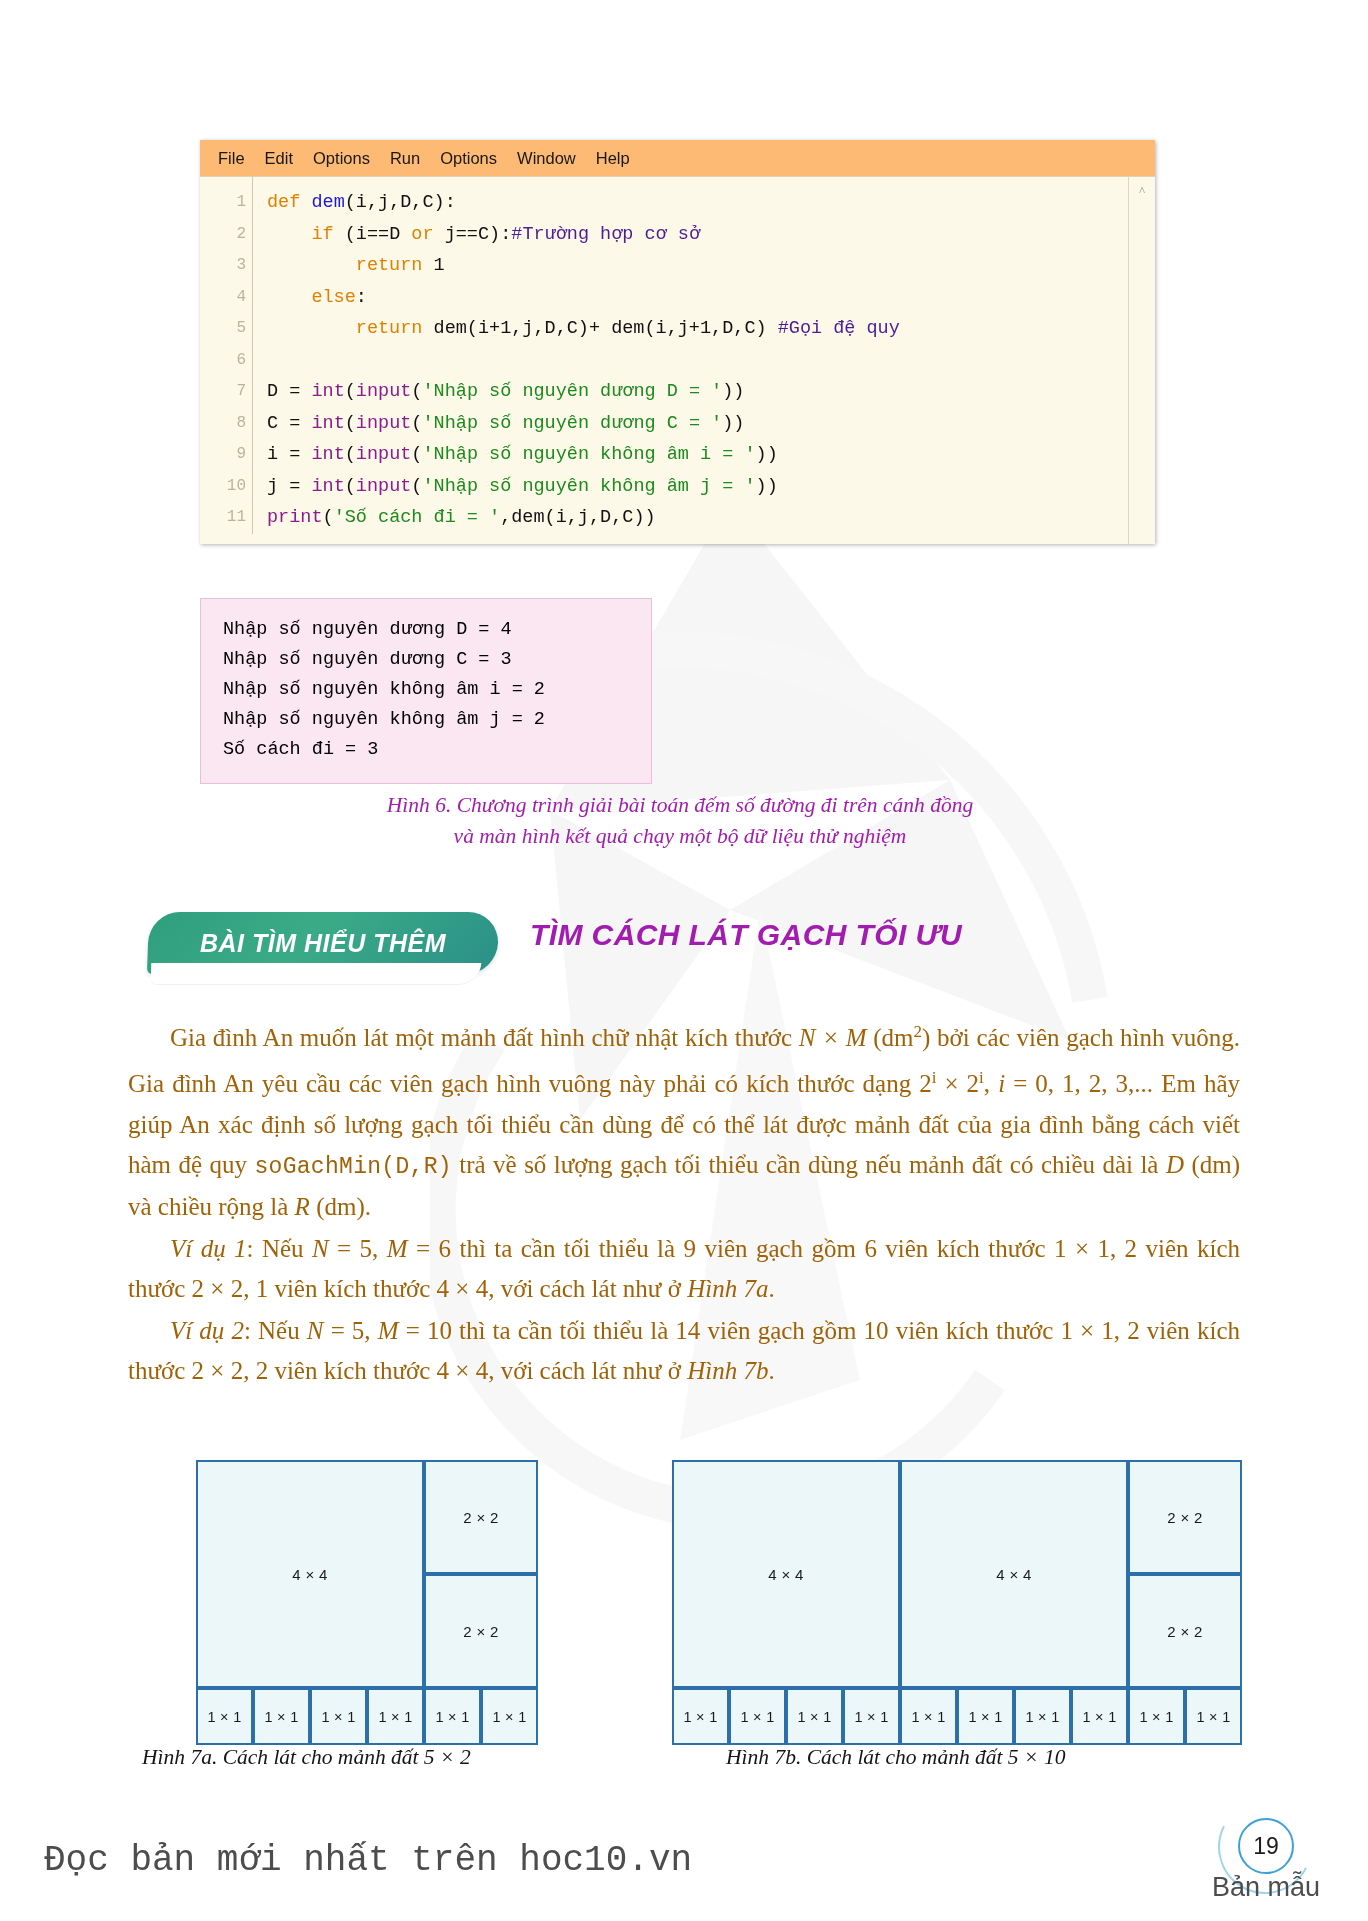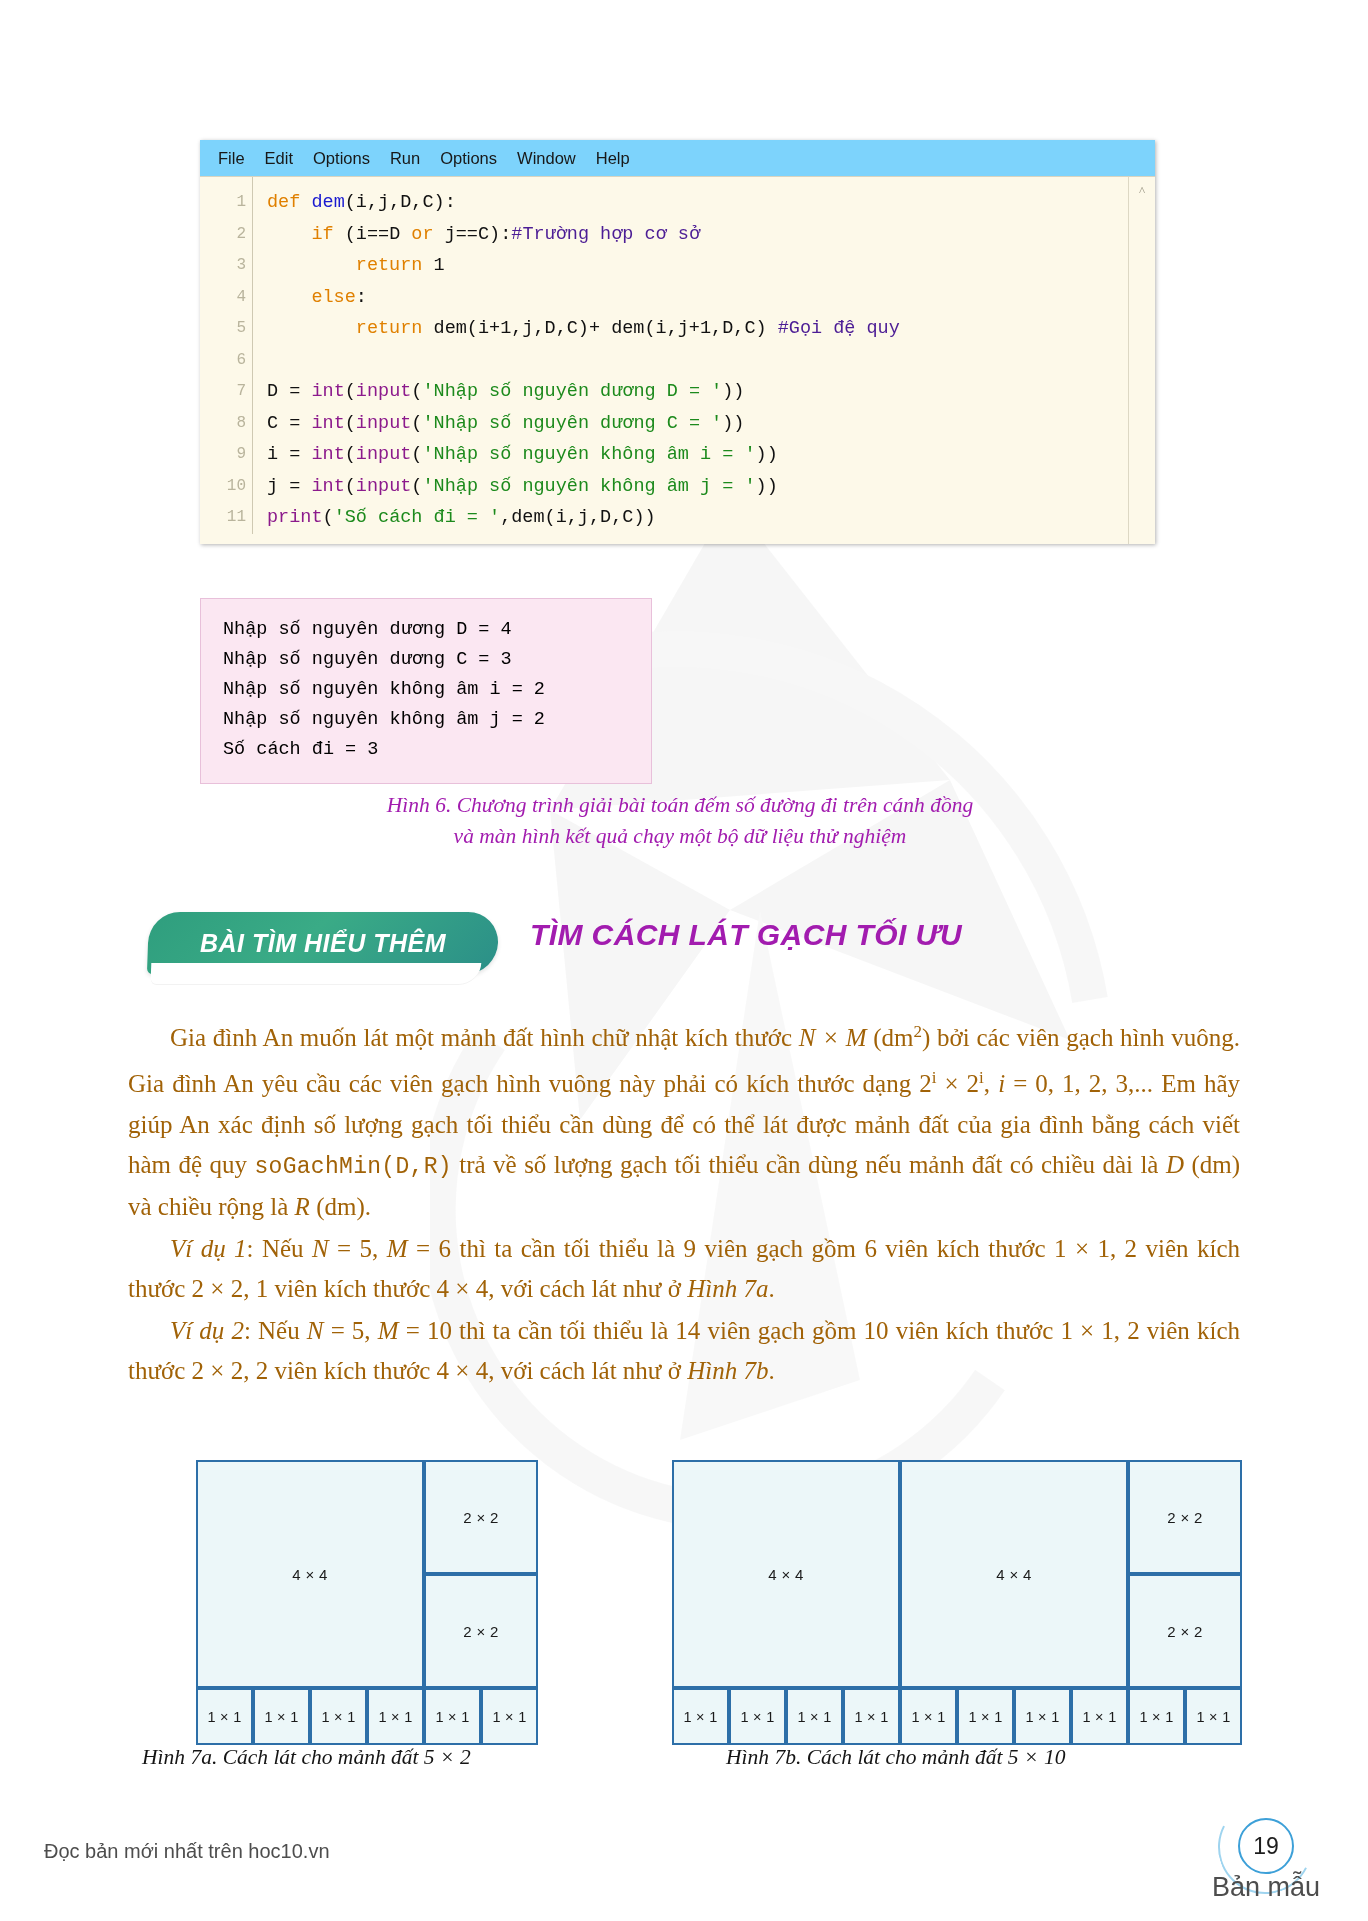--- a/index.html
+++ b/index.html
@@ -42,21 +42,21 @@
   }
   #idle-menubar {
     height: 36px;
     display: flex;
     align-items: center;
     gap: 20px;
     padding: 0 18px;
     font-family: "Liberation Sans", sans-serif;
     font-size: 16.5px;
     color: #181818;
-    background: #7dd3fc;
+    background: #fdba74;
   }
   .menu-item { cursor: default; white-space: nowrap; }
 
   #idle-editor {
     display: flex;
     background: #fdf9e9;
     border-top: 1px solid #d9d4c0;
     position: relative;
     padding-bottom: 10px;
   }
@@ -238,22 +238,22 @@
     white-space: nowrap;
   }
   #fig7a-caption { left: 142px; top: 1745px; }
   #fig7b-caption { left: 726px; top: 1745px; }
 
   
   #footer-left {
     position: absolute;
     left: 44px;
     top: 1840px;
-    font-family: Liberation Sans, sans-serif;
-    font-size: 20px;
+    font-family: Liberation Mono, monospace;
+    font-size: 36px;
     color: #4d4d4d;
   }
   #page-number-circle {
     position: absolute;
     right: 74px;
     top: 1818px;
     width: 52px;
     height: 52px;
     border: 2px solid #3da0d8;
     border-radius: 50%;

